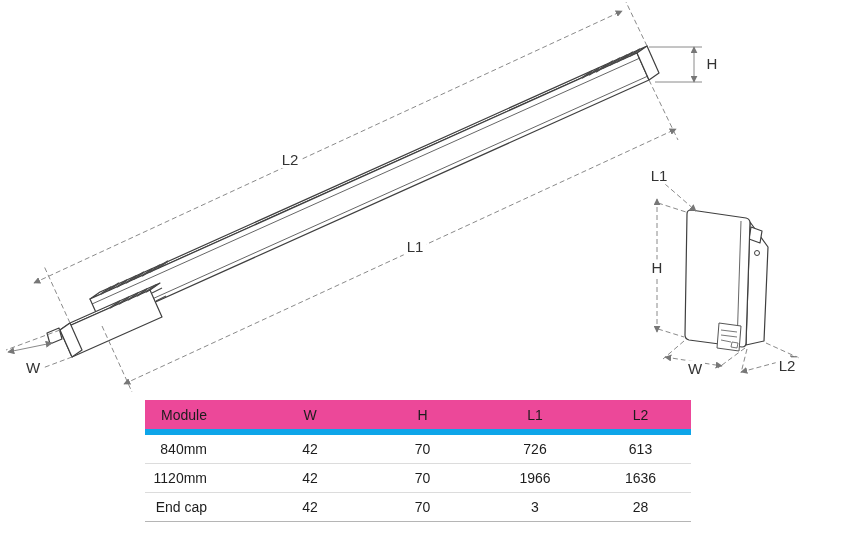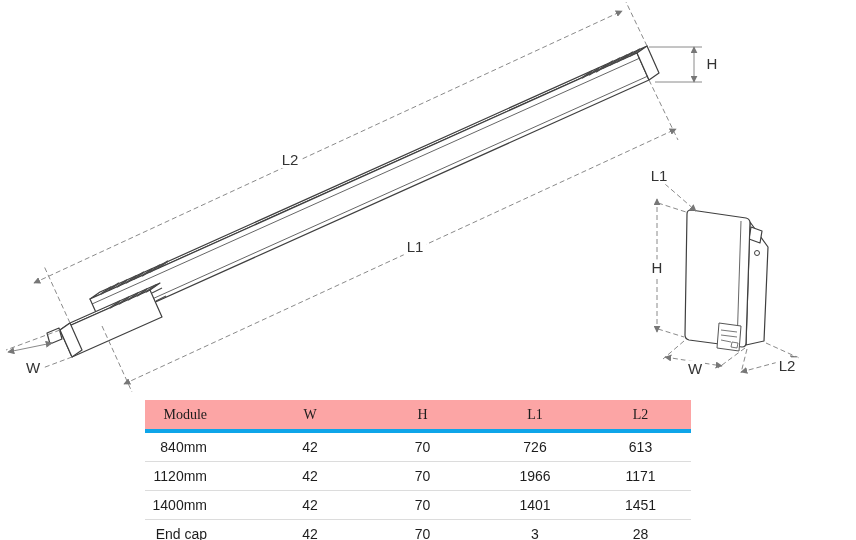--- a/index.html
+++ b/index.html
@@ -10,23 +10,22 @@
     position:absolute; transform:translate(-50%,-50%);
     font-size:15px; color:#333; background:#fff; padding:0 3px; line-height:1.15;
     white-space:nowrap;
   }
   table.spec {
     position:absolute; left:145px; top:400px; width:546px;
     border-collapse:collapse; font-size:14px; color:#1d1d1d;
     border-bottom:1px solid #b5b5b5;
   }
   table.spec th {
-    background:#fca5a5; font-weight:400; height:27px; text-align:center;
-    border-bottom:4px solid #0ea5e9;
-    font-family:Liberation Serif, serif;
+    background:#ec4899; font-weight:400; height:27px; text-align:center;
+    border-bottom:6px solid #0ea5e9;
   }
   table.spec td {
     height:26px; text-align:center; border-top:1px solid #dcdcdc;margin-top:27px;
   }
   table.spec tr td:first-child, table.spec tr th:first-child {
     text-align:right; padding-right:48px;
   }
 </style>
 </head>
 <body>
@@ -170,28 +169,21 @@
         <td>42</td>
         <td>70</td>
         <td>726</td>
         <td>613</td>
       </tr>
       <tr>
         <td>1120mm</td>
         <td>42</td>
         <td>70</td>
         <td>1966</td>
-        <td>1171</td>
-      </tr>
-      <tr>
-        <td>1400mm</td>
-        <td>42</td>
-        <td>70</td>
-        <td>1401</td>
-        <td>1451</td>
+        <td>1636</td>
       </tr>
       <tr>
         <td>End cap</td>
         <td>42</td>
         <td>70</td>
         <td>3</td>
         <td>28</td>
       </tr>
     </tbody>
   </table>

